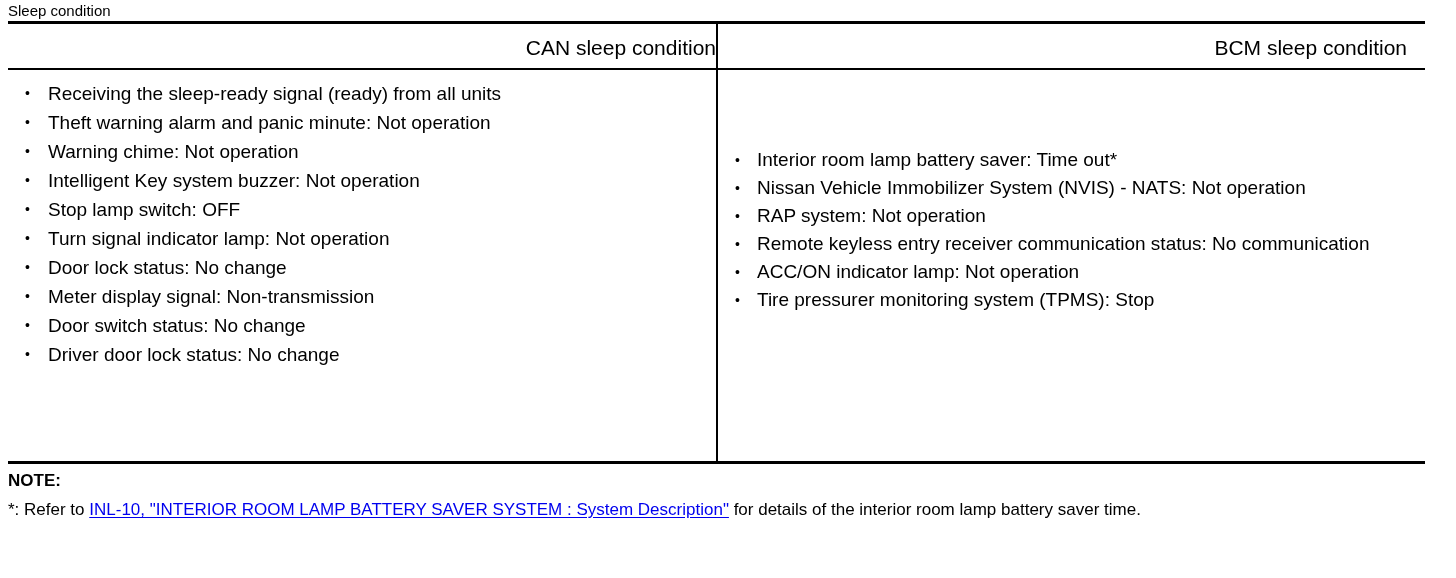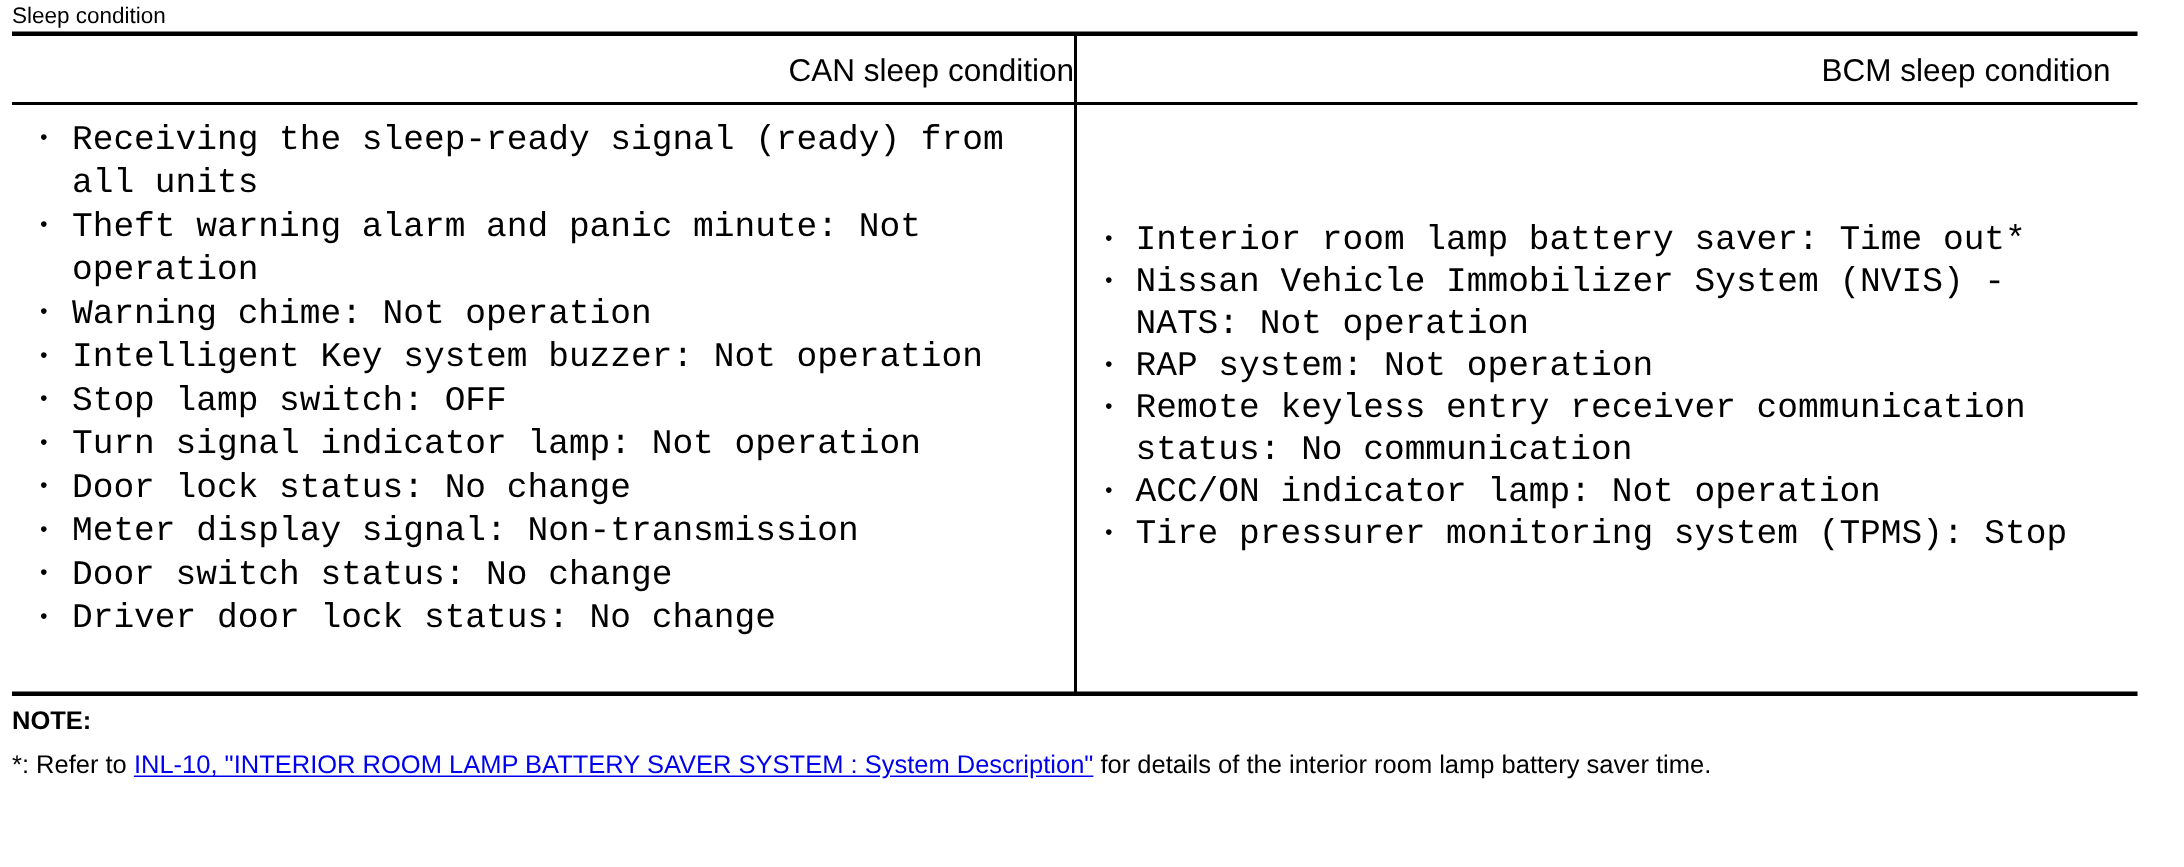--- a/index.html
+++ b/index.html
@@ -60,22 +60,21 @@
     line-height: 28px;
     text-align: right;
     white-space: nowrap;
   }
   .hdr-left  { left: 8px;   width: 708px; }
   .hdr-right { left: 676px; width: 707px; margin-left: 24px; }
 
   
   .col {
     position: absolute;
-    font-size: 23px;
-    font-family: Liberation Mono, monospace;
+    font-size: 19px;
   }
   .col-left  { left: 18px;  top: 79px;  width: 690px; }
   .col-right { left: 728px; top: 146px; width: 690px; }
 
   ul.bullets {
     margin: 0;
     padding: 0;
     list-style: none;
   }
   ul.bullets > li {

